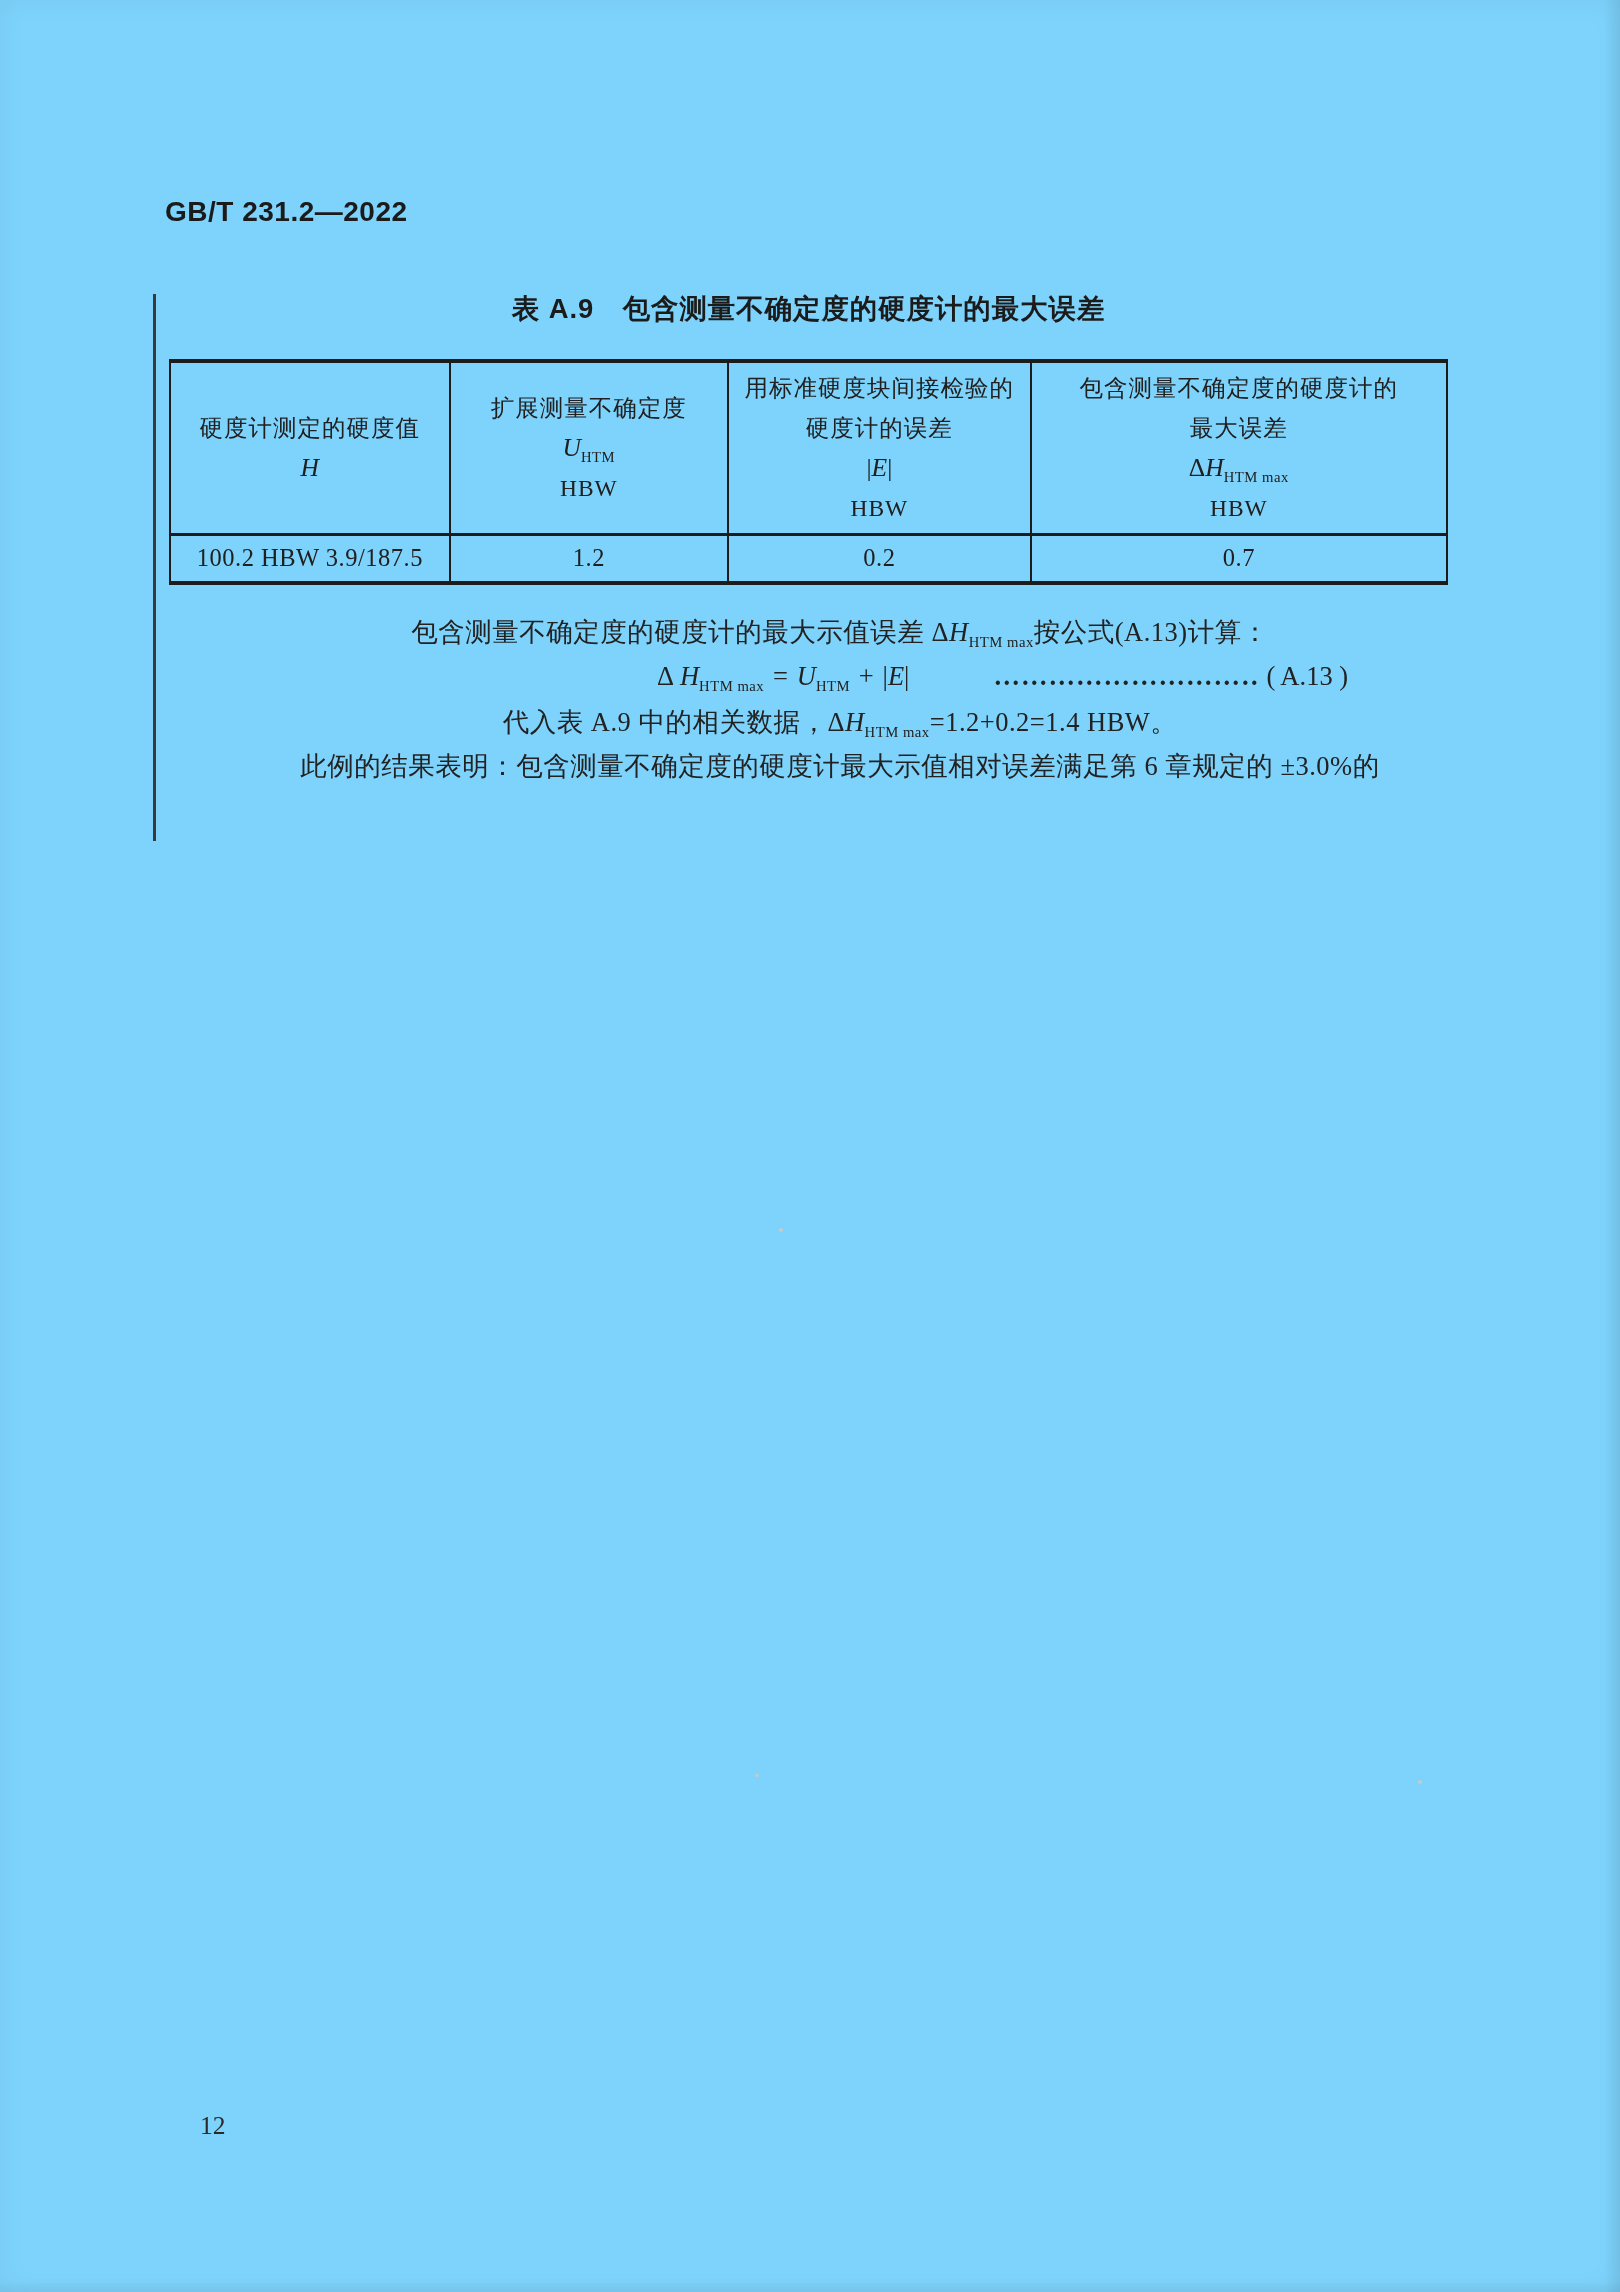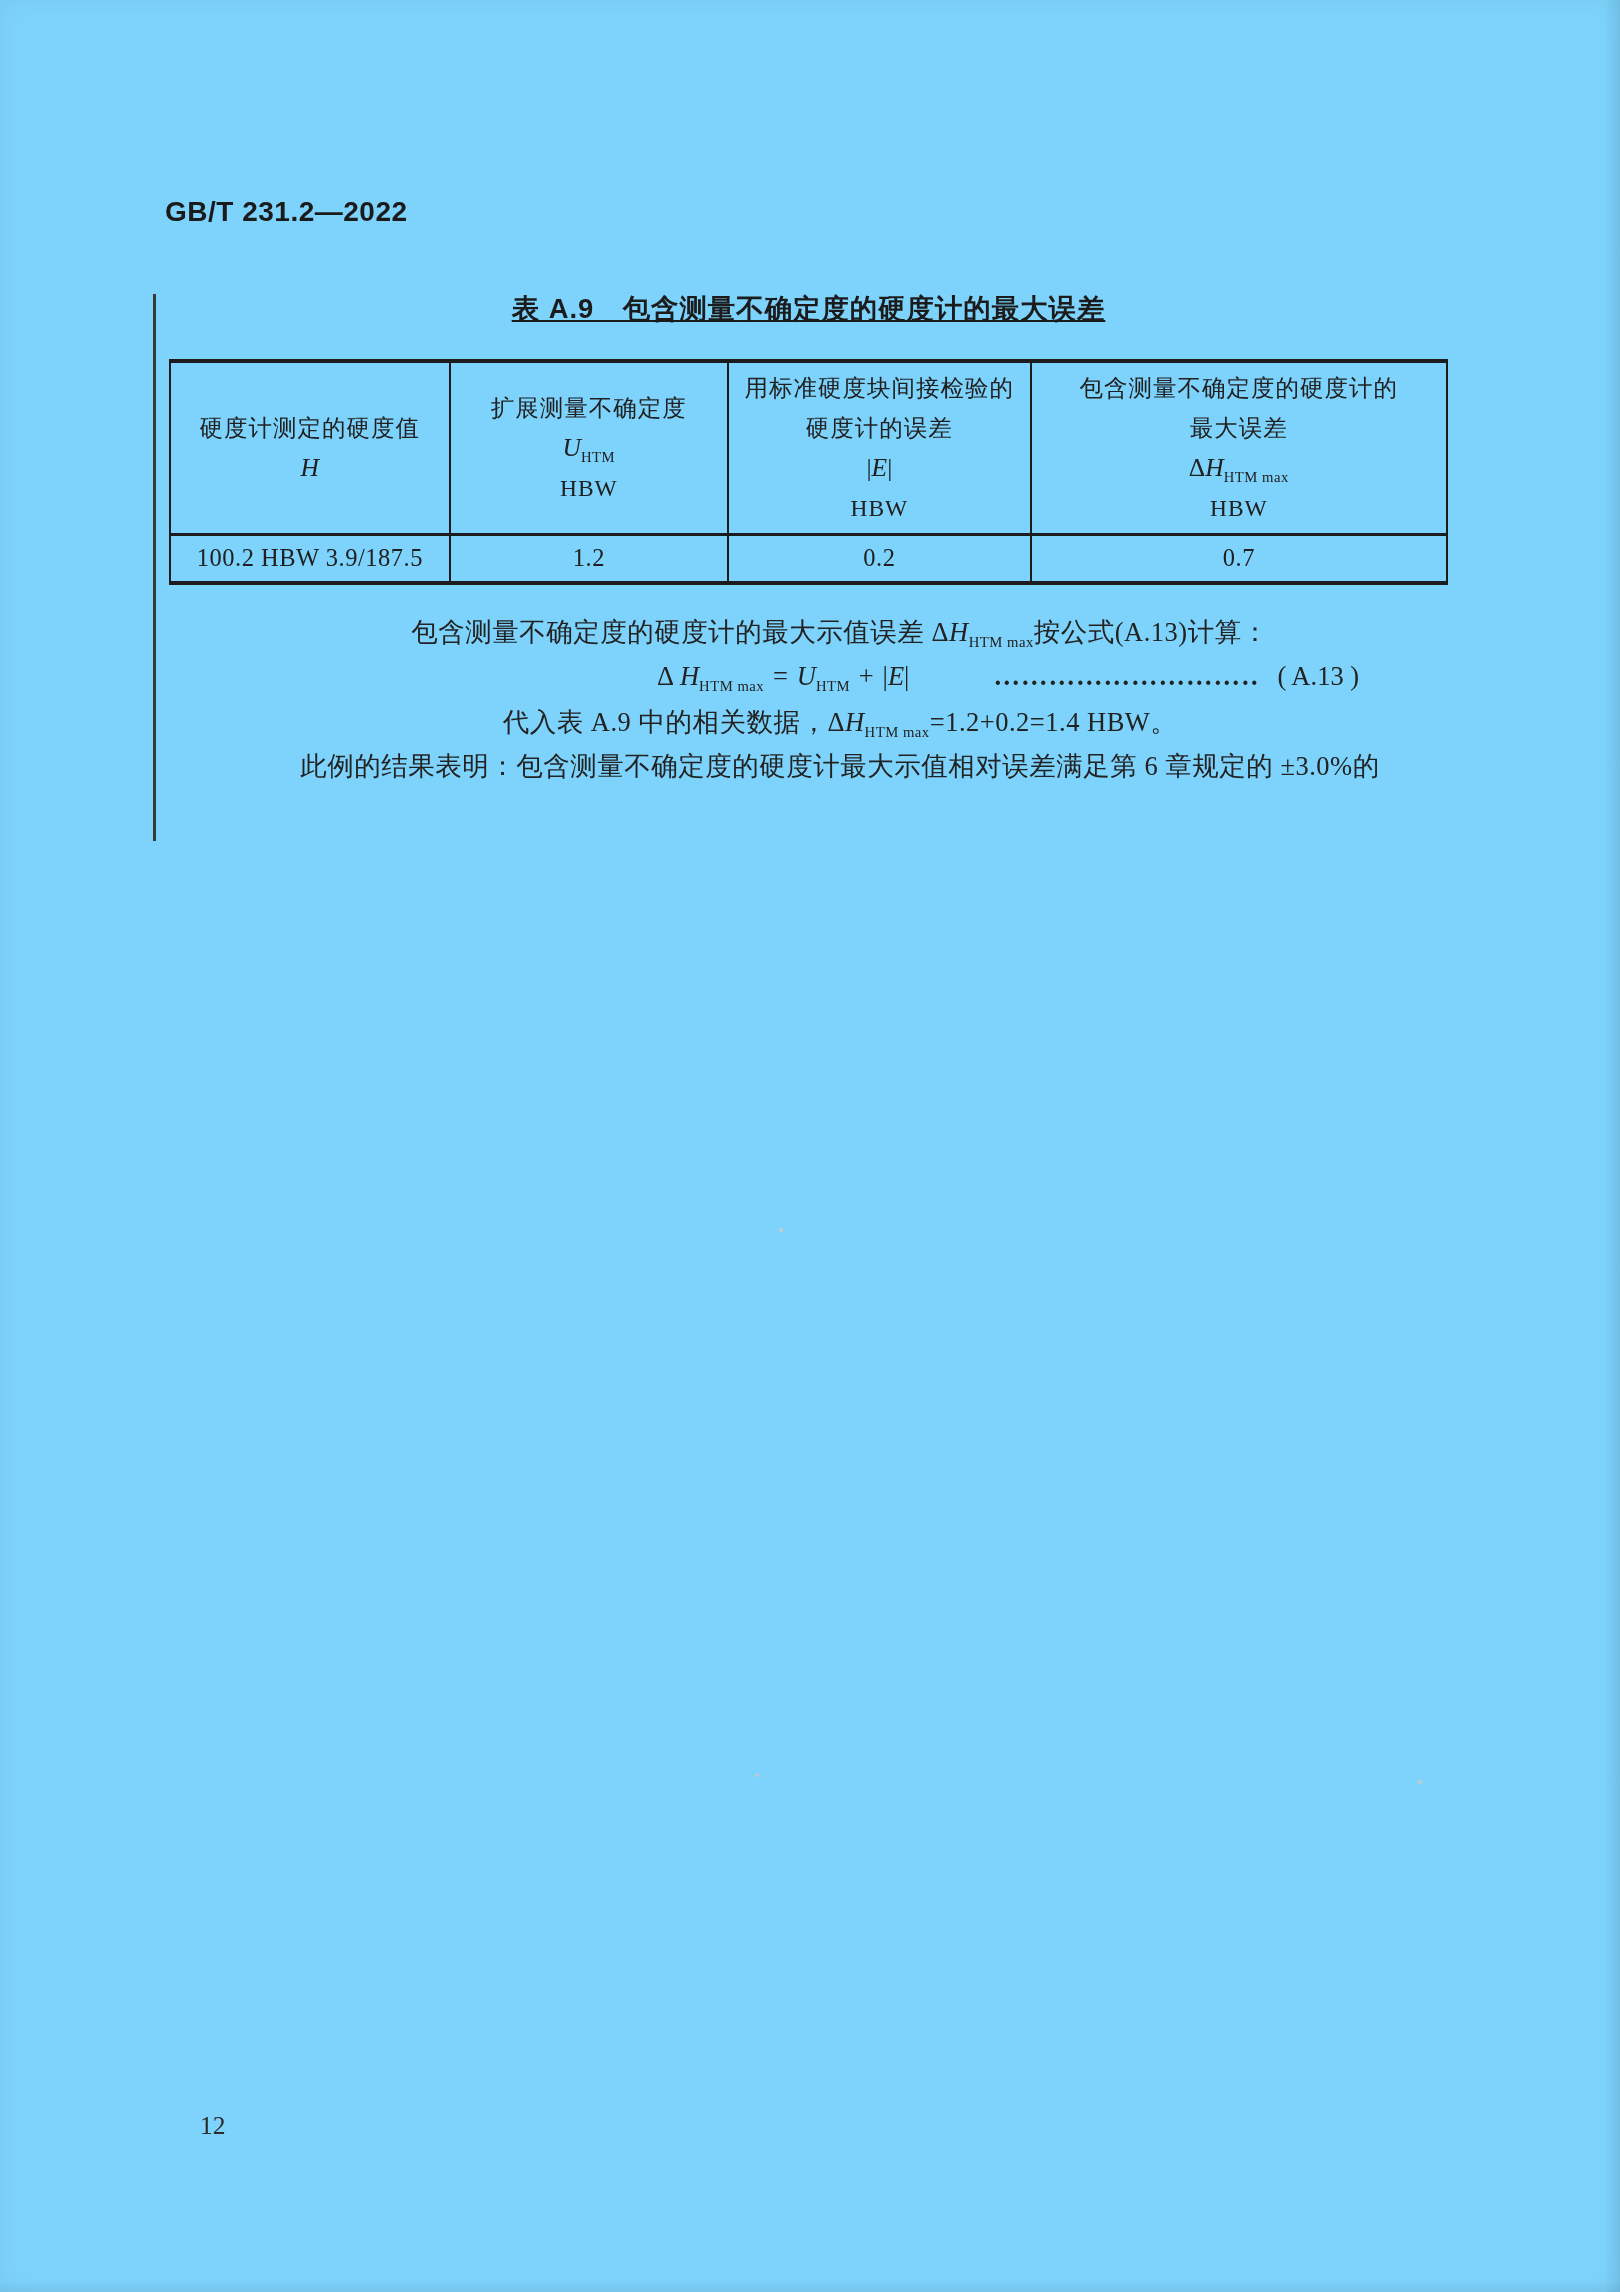--- a/index.html
+++ b/index.html
@@ -33,21 +33,21 @@
 
   .change-bar {
     position:absolute; left:153px; top:294px;
     width:2.9px; height:547px; background:#3a3a3a;
   }
 
   .table-title {
     position:absolute; left:169px; top:291px; width:1279px;
     text-align:center;
     font-family:"Liberation Sans","DejaVu Sans",sans-serif;
-    font-weight:700; font-size:27.4px; letter-spacing:1px; color:#1b1b1b;text-decoration:underline;
+    font-weight:700; font-size:27.4px; letter-spacing:1px; color:#1b1b1b;
   }
 
   .a9-wrap { position:absolute; left:169px; top:359px; width:1279px; }
   table.a9 {
     width:100%; border-collapse:collapse; table-layout:fixed;
     border:2.9px solid #1c1c1c; border-top-width:4.9px; border-bottom-width:4.9px;
   }
   .a9 col.c1 { width:21.9%; }
   .a9 col.c2 { width:21.8%; }
   .a9 col.c3 { width:23.7%; }
@@ -84,21 +84,21 @@
     font-size:26.5px; line-height:43px; color:#222;
   }
   .f-spacer { width:465px; flex:none; }
   .f-main { flex:none; white-space:nowrap; }
   .f-main .op { margin:0 8.8px; }
   .f-main .dsp { margin-right:5.9px; }
   .f-dots {
     flex:none; width:267px; margin-left:84px; overflow:hidden;
     white-space:nowrap; letter-spacing:1px; font-weight:700;
   }
-  .f-num { flex:none; margin-left:17px; white-space:nowrap; }
+  .f-num { flex:none; margin-left:6px; white-space:nowrap; }
 
   .page-number {
     position:absolute; left:200px; top:2111px;
     font-size:25.5px; color:#2a2a2a;text-align:right;
   }
 
   .speck { position:absolute; border-radius:50%; background:#c9c9c5; }
   .speck.s1 { left:779px; top:1228px; width:3.9px; height:3.9px; }
   .speck.s2 { left:755px; top:1774px; width:3.9px; height:2.9px; }
   .speck.s3 { left:1418px; top:1780px; width:3.9px; height:3.9px; }

